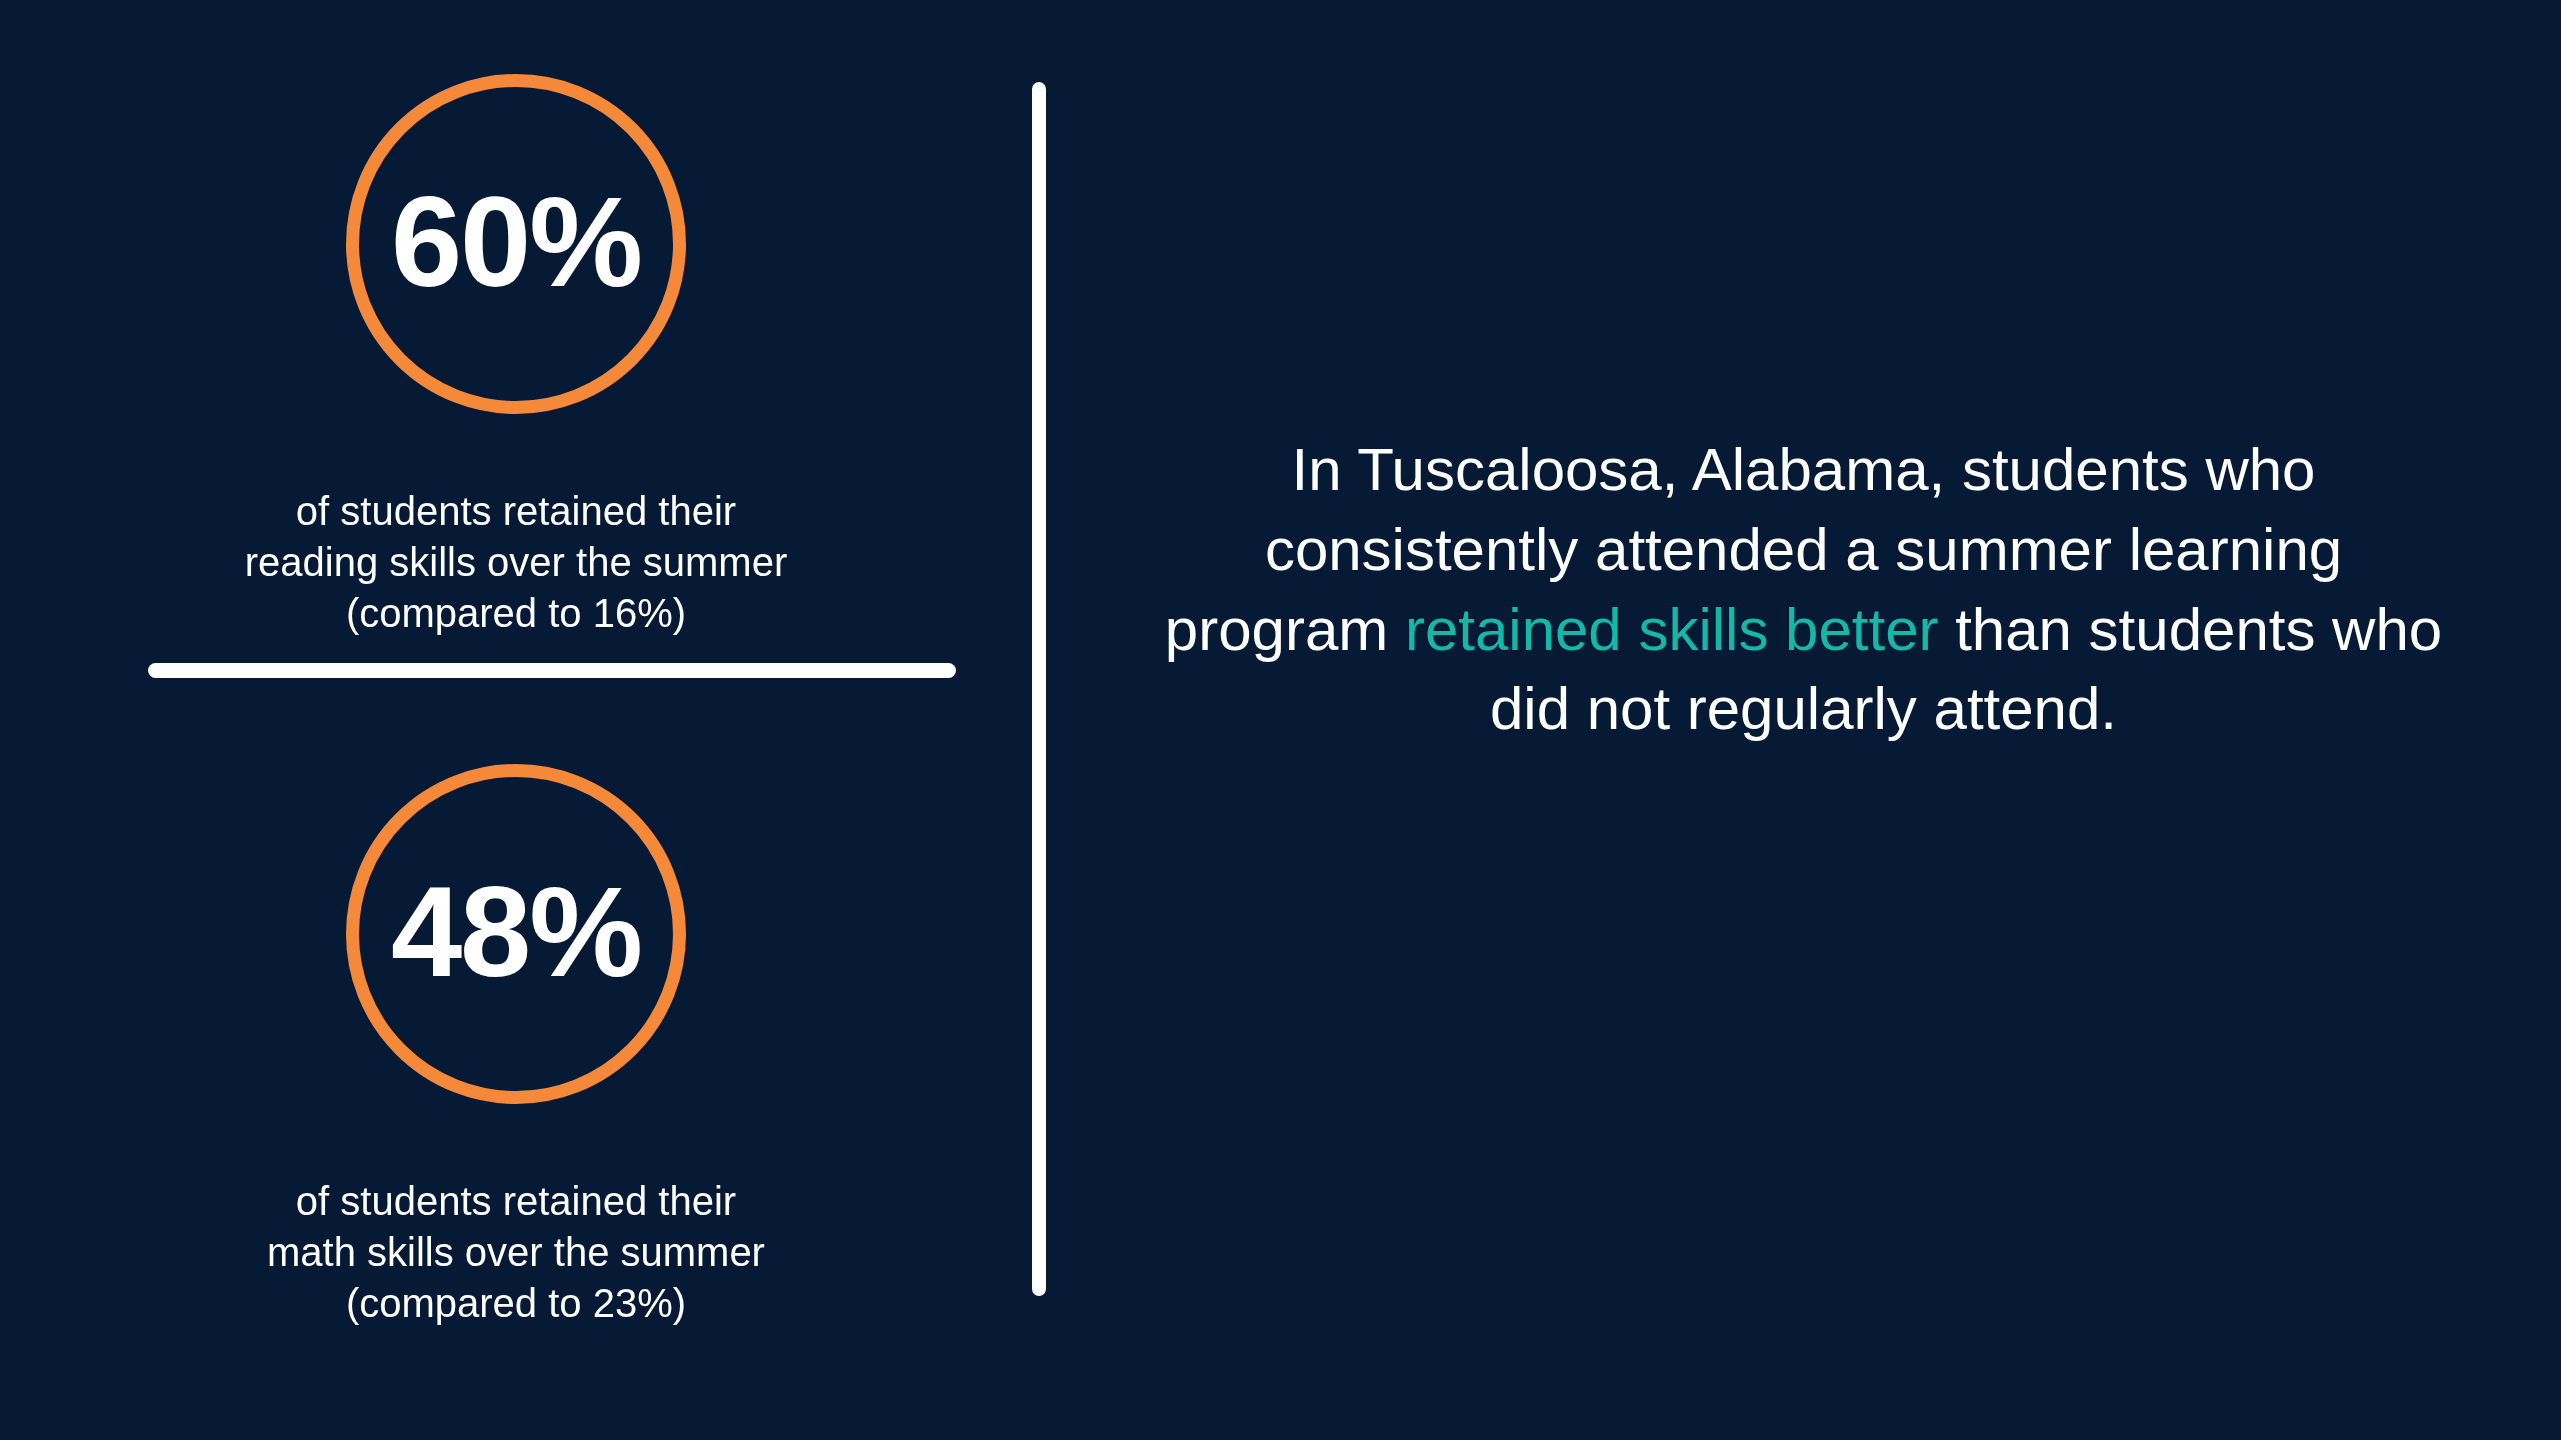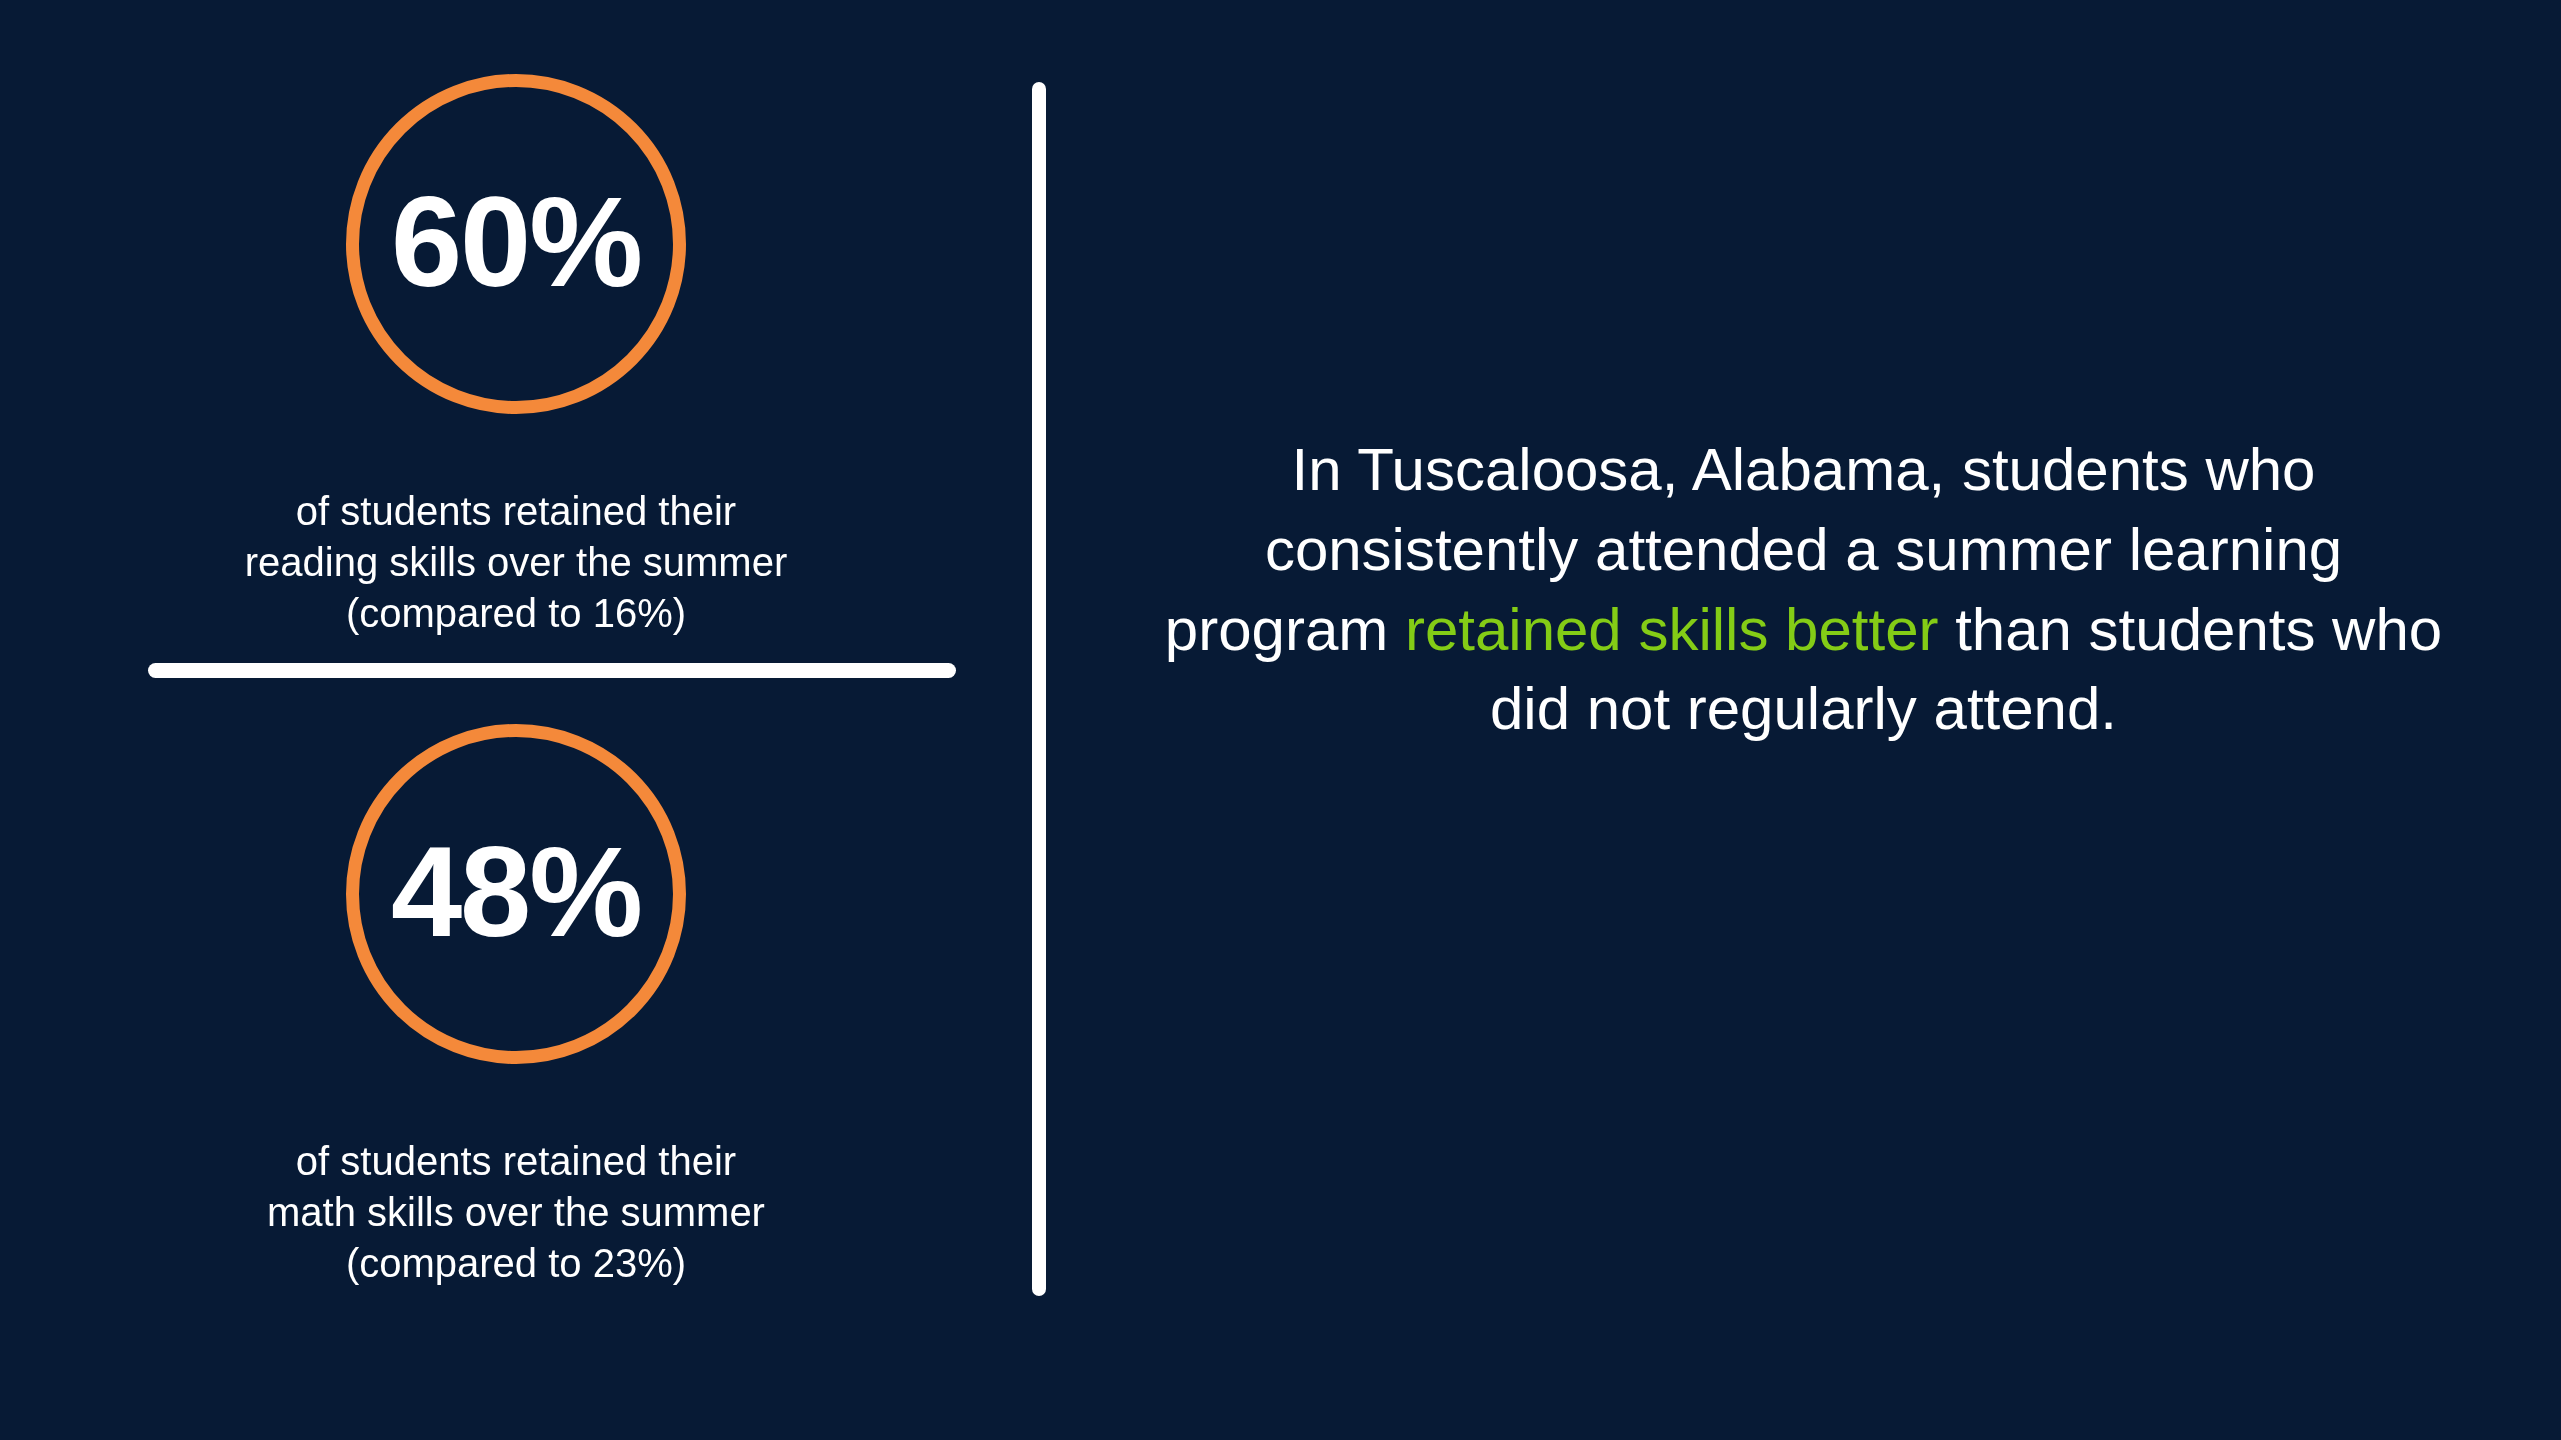--- a/index.html
+++ b/index.html
@@ -32,21 +32,21 @@
     position: absolute;
     left: 0;
     width: 1032px;
     display: flex;
     flex-direction: column;
     align-items: center;
     gap: 44px;
   }
 
   #stat-block-reading { top: 74px; }
-  #stat-block-math    { top: 724px; }
+  #stat-block-math    { top: 764px; }
 
   .stat-circle {
     position: relative;
     width: 340px;
     height: 340px;
     border-radius: 50%;
     border: 13px solid #f4893a;
     box-sizing: border-box;
     display: flex;
     align-items: center;
@@ -148,16 +148,16 @@
 (compared to 23%)</div>
     </div>
 
   </div>
 
   <div id="horizontal-divider" style="background: rgb(255, 255, 255);"></div>
 
   <div id="vertical-divider" style="background: rgb(255, 255, 255);"></div>
 
   <div id="right-column">
-    <p id="narrative-text"><span>In Tuscaloosa, Alabama, students who consistently attended a summer learning program </span><span class="highlight" style="color: #84cc16; text-align: center;">retained skills better</span><span> than students who did not regularly attend.</span></p>
+    <p id="narrative-text"><span>In Tuscaloosa, Alabama, students who consistently attended a summer learning program </span><span class="highlight" style="color: #14b8a6; text-align: center;">retained skills better</span><span> than students who did not regularly attend.</span></p>
   </div>
 
 </div>
 
 </body></html>

